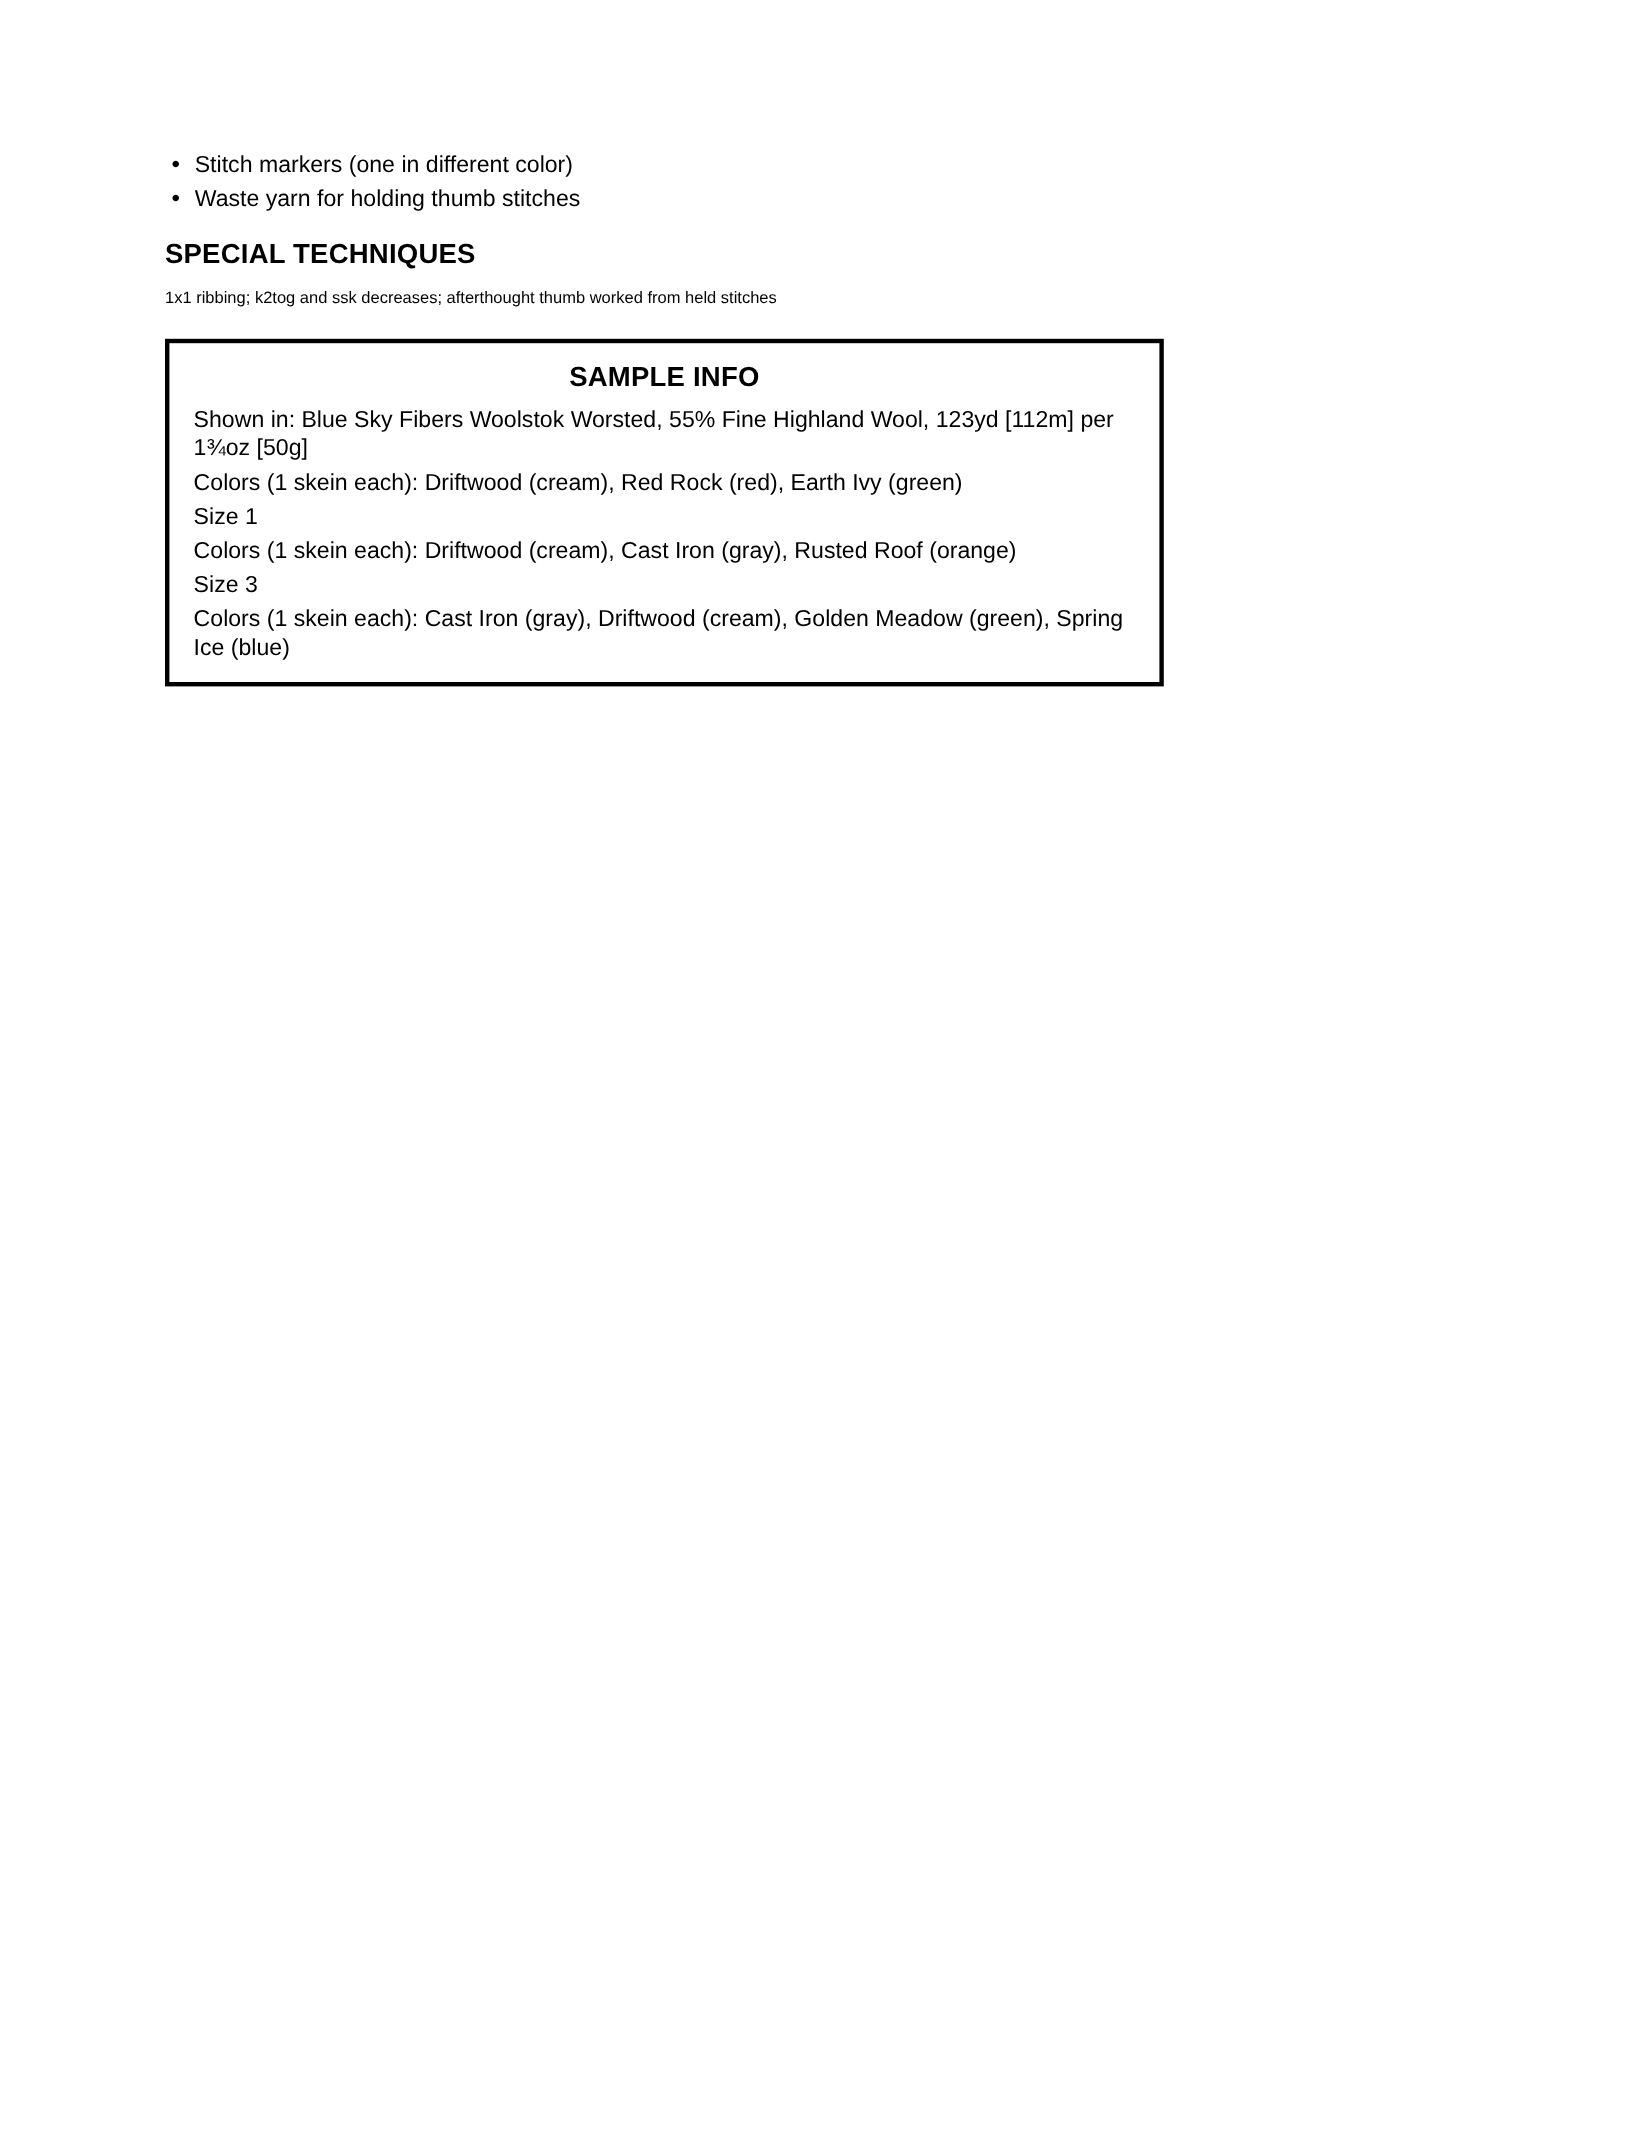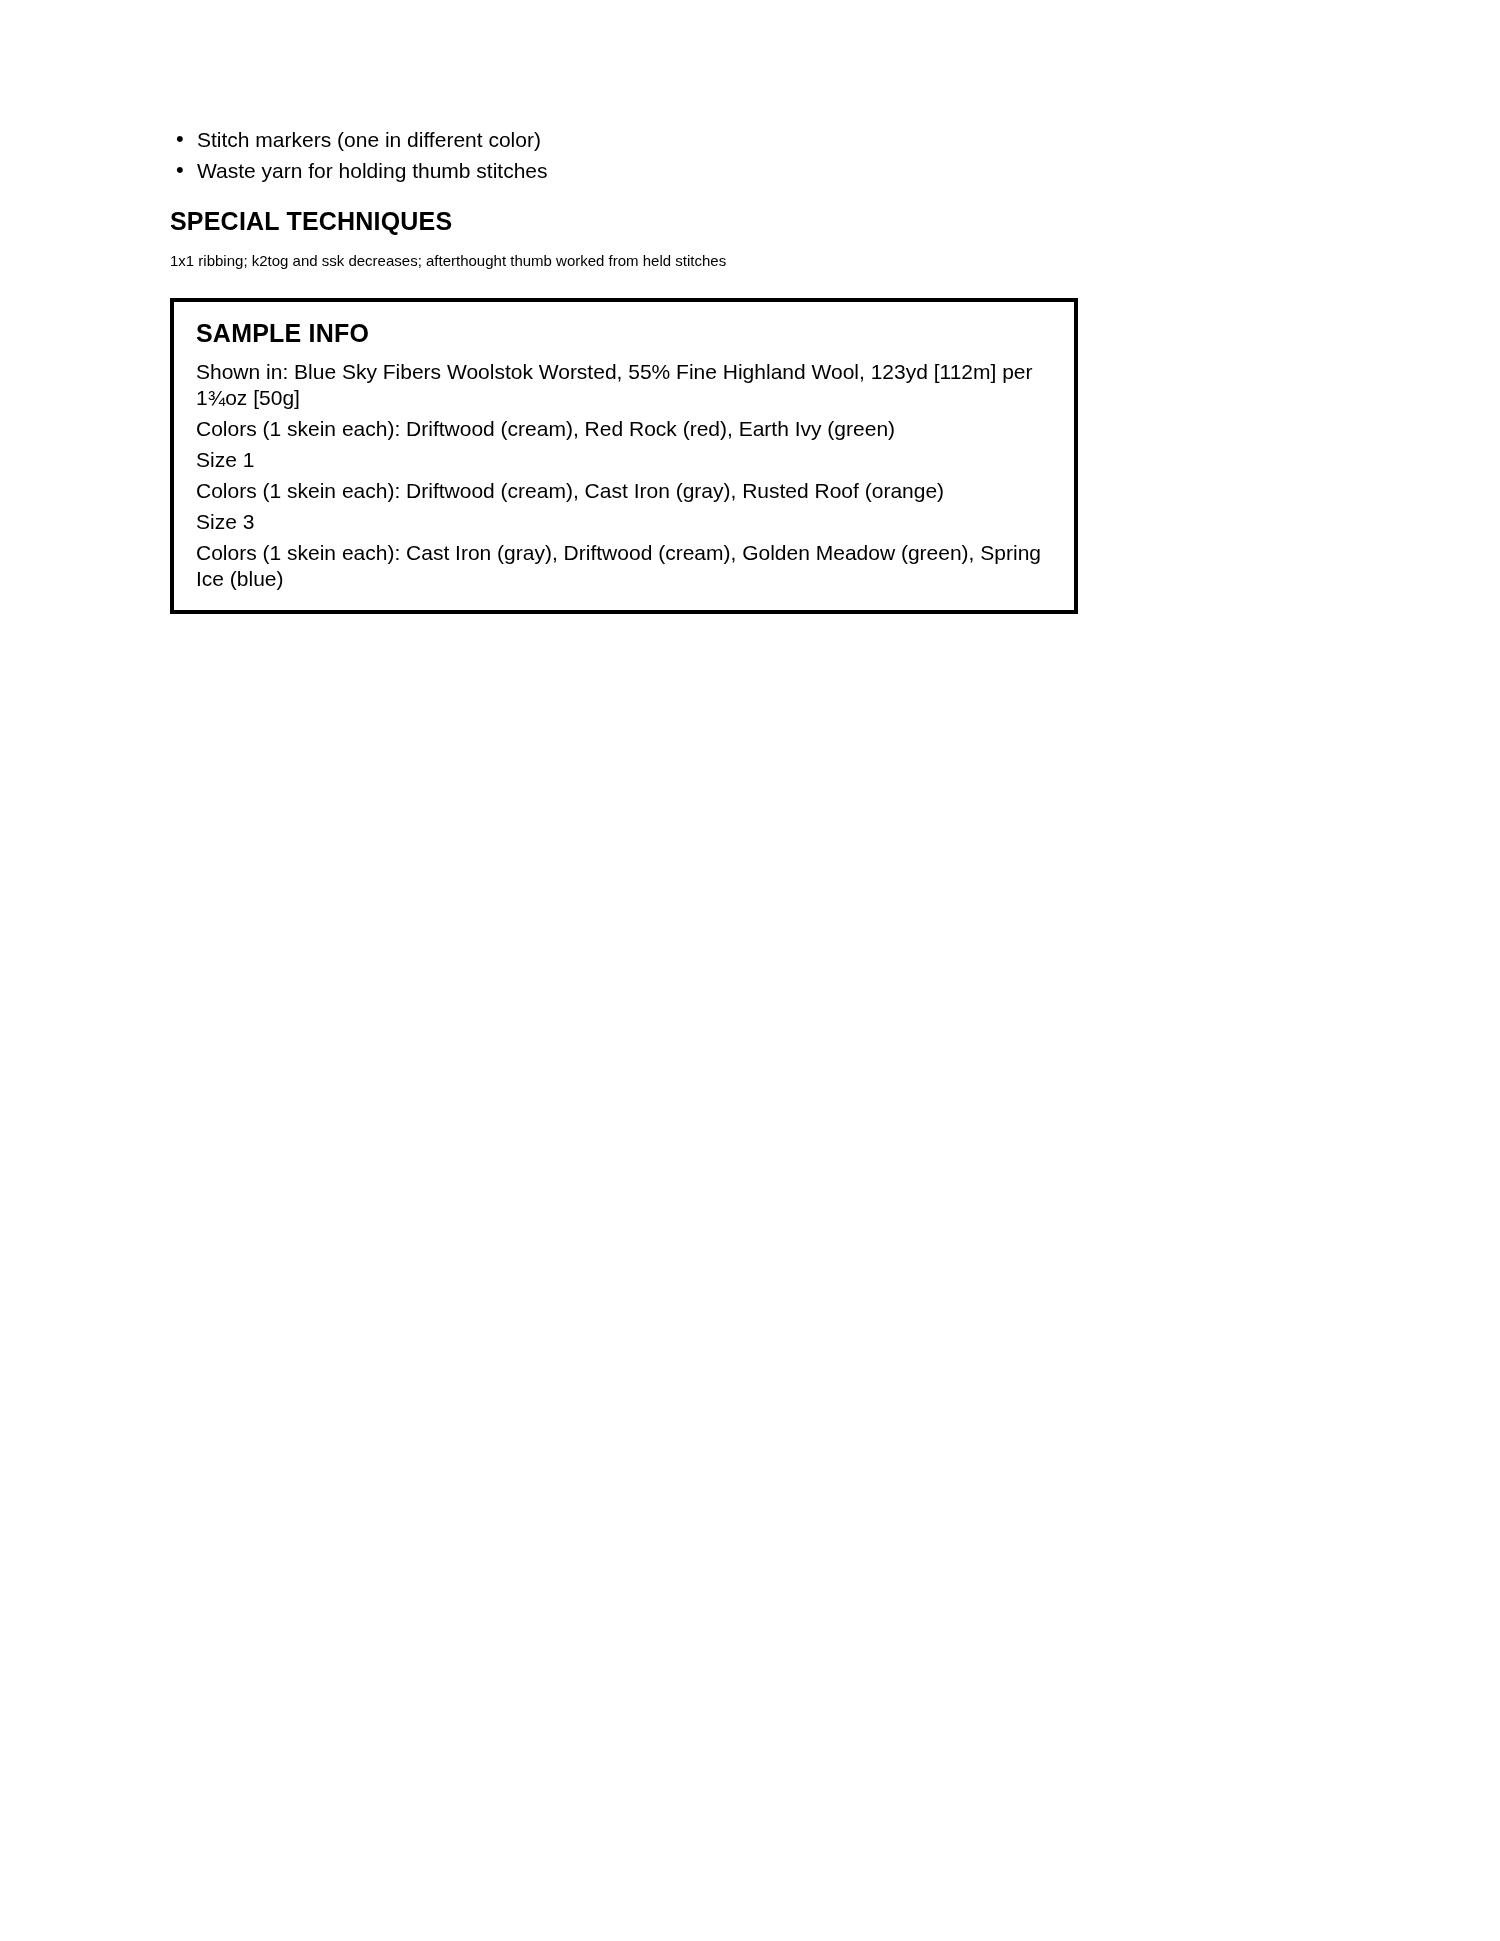--- a/index.html
+++ b/index.html
@@ -8,23 +8,22 @@
     width: 1500px;
     height: 1941px;
     position: relative;
     font-family: "Liberation Sans", sans-serif;
     color: #000000;
     overflow: hidden;
   }
   .page-content {
     position: absolute;
     left: 150px;
-    top: 124px;
+    top: 134px;
     width: 910px;
-    margin-left: 20px;
   }
   ul.materials-list {
     list-style: none;
     font-size: 21px;
     line-height: 31px;
   }
   ul.materials-list li {
     position: relative;
     padding-left: 27px;
   }
@@ -50,20 +49,21 @@
     margin-top: 24px;
     width: 908px;
     border: 4px solid #000000;
     padding: 17px 22px 18px 22px;
   }
   .sample-box h3.box-heading {
     font-size: 25px;
     font-weight: bold;
     letter-spacing: 0.2px;
     margin-bottom: 11px;
+    text-align: center;
   }
   .sample-box p.box-line {
     font-size: 21px;
     line-height: 26px;
     margin-bottom: 5px;
   }
   .sample-box p.box-line:last-child { margin-bottom: 0; }
 </style>
 </head>
 <body>

